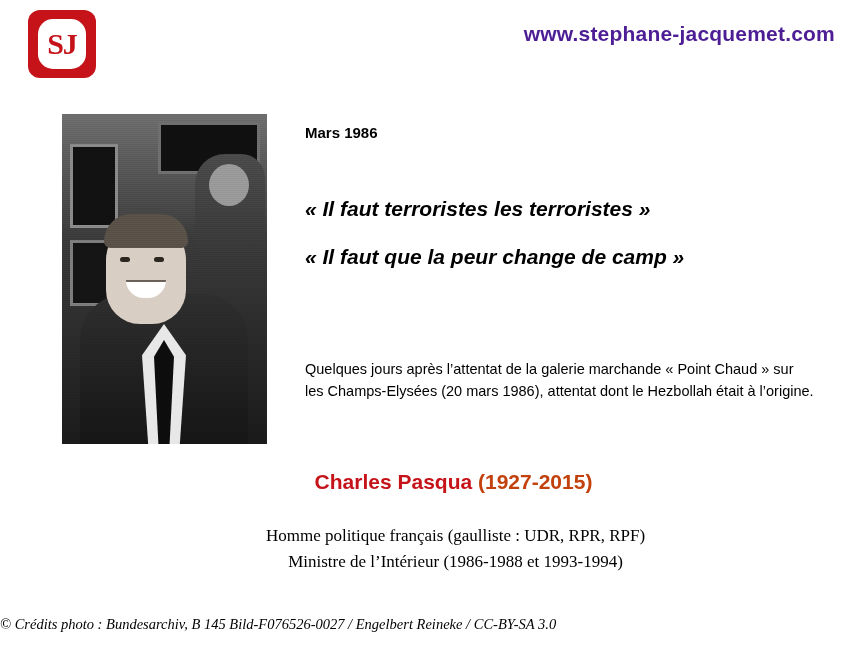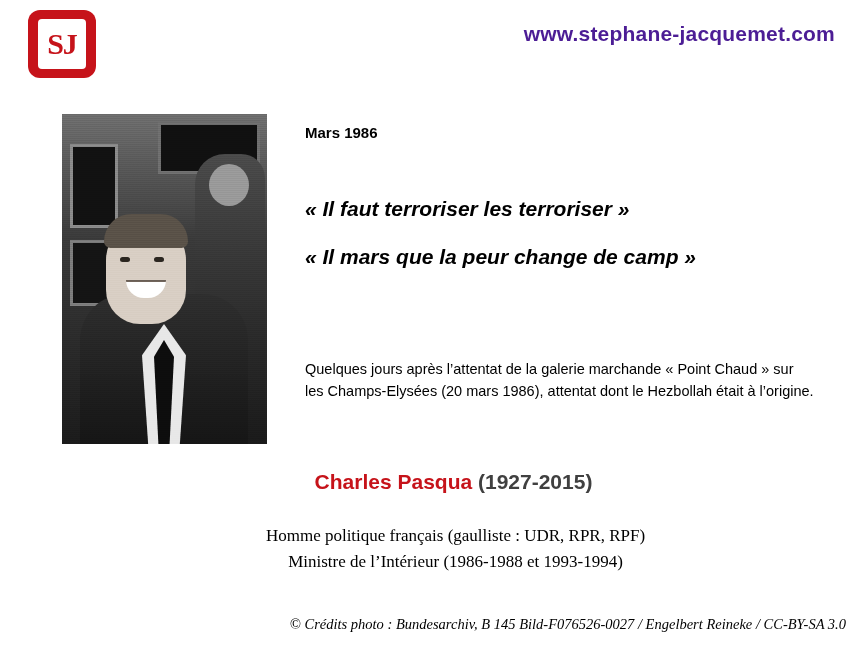--- a/index.html
+++ b/index.html
@@ -26,21 +26,21 @@
     background: #c6131a;
     border-radius: 12px;
     display: flex;
     align-items: center;
     justify-content: center;
   }
   #logo .inner {
     width: 48px;
     height: 50px;
     background: #ffffff;
-    border-radius: 4px;
+    border-radius: 15px;
     display: flex;
     align-items: center;
     justify-content: center;
   }
   #logo .mono {
     font-family: "Liberation Serif", serif;
     font-weight: bold;
     font-size: 30px;
     color: #c6131a;
     letter-spacing: -1px;
@@ -197,40 +197,40 @@
   #name-line {
     position: absolute;
     left: 0;
     right: 0;
     top: 470px;
     text-align: center;
     font-size: 21px;
     font-weight: bold;
   }
   #name-line .name { color: #c6131a; margin-left: 44px; }
-  #name-line .years { color: #404040; }
+  #name-line .years { color: #c2410c; }
 
   #bio {
     position: absolute;
     left: 0;
     right: 0;
     top: 523px;
     text-align: center;
     font-family: "Liberation Serif", serif;
     font-size: 17px;
     line-height: 1.55;
     padding-left: 48px;
   }
 
   #credits {
     position: absolute;
     left: 0;
-    right: 17px;
+    right: 4px;
     top: 616px;
-    text-align: right;
+    text-align: left;
     font-family: "Liberation Serif", serif;
     font-style: italic;
     font-size: 14.5px;
   }
 </style>
 </head>
 <body>
 
 <div id="logo">
   <div class="inner">
@@ -255,22 +255,22 @@
   <div class="hair"></div>
   <div class="eye-l"></div>
   <div class="eye-r"></div>
   <div class="smile"></div>
   <div class="grain"></div>
 </div>
 
 <div id="date-line">Mars 1986</div>
 
 <div id="quotes">
-  <div class="quote">« Il faut terroriser les terroriser »</div>
-  <div class="quote">« Il mars que la peur change de camp »</div>
+  <div class="quote">« Il faut terroristes les terroristes »</div>
+  <div class="quote">« Il faut que la peur change de camp »</div>
 </div>
 
 <div id="context">Quelques jours après l’attentat de la galerie marchande « Point Chaud » sur les Champs-Elysées (20 mars 1986), attentat dont le Hezbollah était à l’origine.</div>
 
 <div id="name-line">
   <span class="name">Charles Pasqua</span><span class="years"> (1927-2015)</span>
 </div>
 
 <div id="bio">
   <div>Homme politique français (gaulliste : UDR, RPR, RPF)</div>

